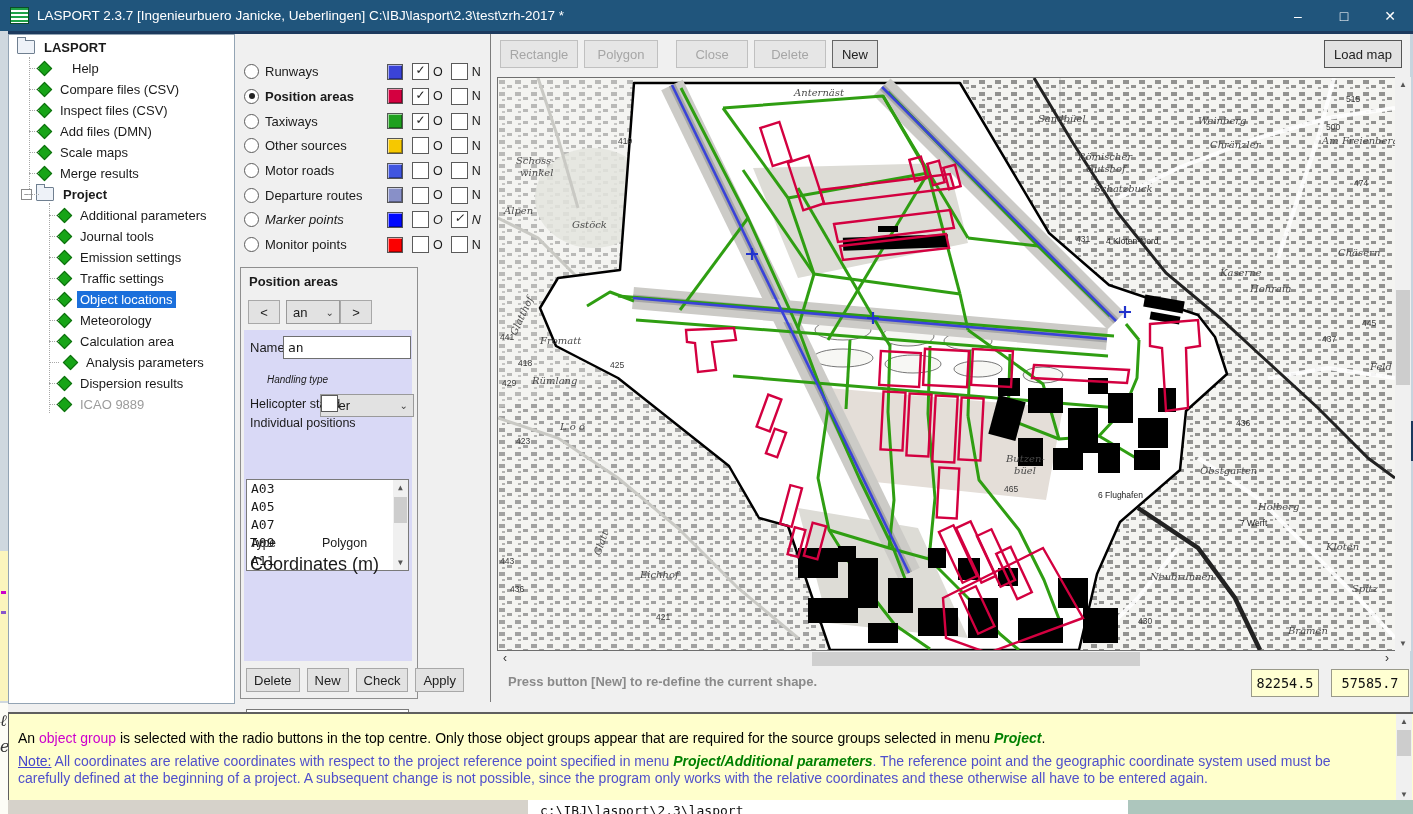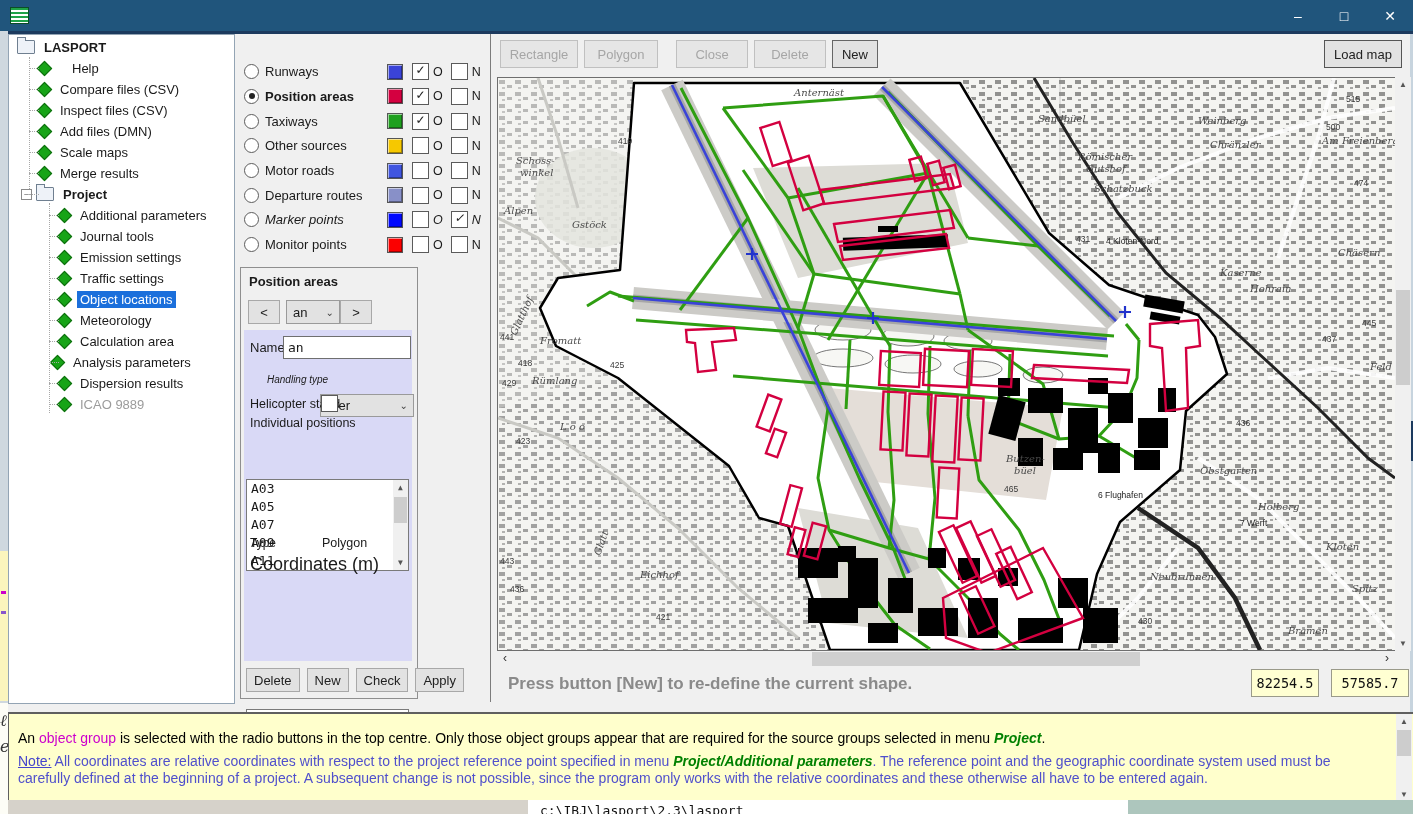--- a/index.html
+++ b/index.html
@@ -71,21 +71,21 @@
   
   #mapsep{left:490px;top:34px;width:1px;height:668px;background:#7c7c7c;}
   #maptoolbar .btn{position:absolute;height:26px;}
   #mapframe{left:497px;top:77px;width:897px;height:572px;border:1px solid #6e6e6e;
             background:#fff;overflow:hidden;}
   #mapvsb{left:1395px;top:77px;width:16px;height:574px;}
   #maphsb{left:497px;top:651px;width:898px;height:16px;background:#f0f0f0;position:absolute;}
   #maphsb .har{position:absolute;top:0;width:16px;height:16px;color:#333;font-size:12px;
                text-align:center;line-height:15px;}
   #maphsb .hth{position:absolute;top:1px;height:14px;background:#cfcfcf;}
-  #mapstatus{left:508px;top:674px;font-weight:bold;color:#8a8a8a;font-size:17px;}
+  #mapstatus{left:508px;top:674px;font-weight:bold;color:#8a8a8a;font-size:13px;}
   .coordbox{position:absolute;top:669px;height:26px;background:#ffffd2;border:1px solid #9a9a8a;
             font-family:"DejaVu Sans Mono",monospace;font-size:13.5px;display:flex;
             align-items:center;justify-content:center;color:#111;}
   
   #helppanel{left:8px;top:712px;width:1405px;height:102px;background:#ffffcc;
              border-top:2px solid #5f5f5f;border-left:1px solid #5f5f5f;font-size:14px;
              line-height:17.5px;overflow:hidden;}
   #helpinner{position:absolute;left:9px;top:16px;width:1360px;}
   #helppara2{margin-top:5px;}
   .hk{color:#000;} .hm{color:#cc00cc;} .hg{color:#008000;font-weight:bold;font-style:italic;}
@@ -100,20 +100,21 @@
   svg text{font-family:"DejaVu Serif",serif;}
   .mlbl{fill:#4a4a4a;font-size:10px;font-style:italic;}
   .mnum{fill:#3a3a3a;font-size:8.5px;font-style:normal;font-family:"Liberation Sans",sans-serif;}
   .mbox{fill:#222;font-size:8.5px;font-style:normal;font-family:"Liberation Sans",sans-serif;}
 </style>
 </head>
 <body>
 
 <div class="abs" id="titlebar">
   <div id="appicon"></div>
+  <div id="title">LASPORT 2.3.7 [Ingenieurbuero Janicke, Ueberlingen] C:\IBJ\lasport\2.3\test\zrh-2017 *</div>
   <div id="wincontrols">
     <div class="winbtn">–</div>
     <div class="winbtn">□</div>
     <div class="winbtn">✕</div>
   </div>
 </div>
 
 <div class="abs" id="leftsliver">
   <div class="abs" style="left:0;top:520px;width:8px;height:150px;background:#fbf5bd;"></div>
   <div class="abs" style="left:1px;top:560px;width:5px;height:3px;background:#cc00cc;"></div>
@@ -198,21 +199,21 @@
     <div class="trow" style="top: 275px; left: 50px;">
       <span class="diamond"></span>
       <span class="lbl">Meteorology</span>
     </div>
     <span class="doth" style="left: 40px; top: 285px; width: 10px;"></span>
     <div class="trow" style="top: 296px; left: 50px;">
       <span class="diamond"></span>
       <span class="lbl">Calculation area</span>
     </div>
     <span class="doth" style="left: 40px; top: 306px; width: 10px;"></span>
-    <div class="trow" style="top: 317px; left: 43px;">
+    <div class="trow" style="top: 317px; left: 56px;">
       <span class="diamond"></span>
       <span class="lbl">Analysis parameters</span>
     </div>
     <span class="doth" style="left: 40px; top: 327px; width: 10px;"></span>
     <div class="trow" style="top: 338px; left: 50px;">
       <span class="diamond"></span>
       <span class="lbl">Dispersion results</span>
     </div>
     <span class="doth" style="left: 40px; top: 348px; width: 10px;"></span>
     <div class="trow dis" style="top: 359px; left: 50px;">

